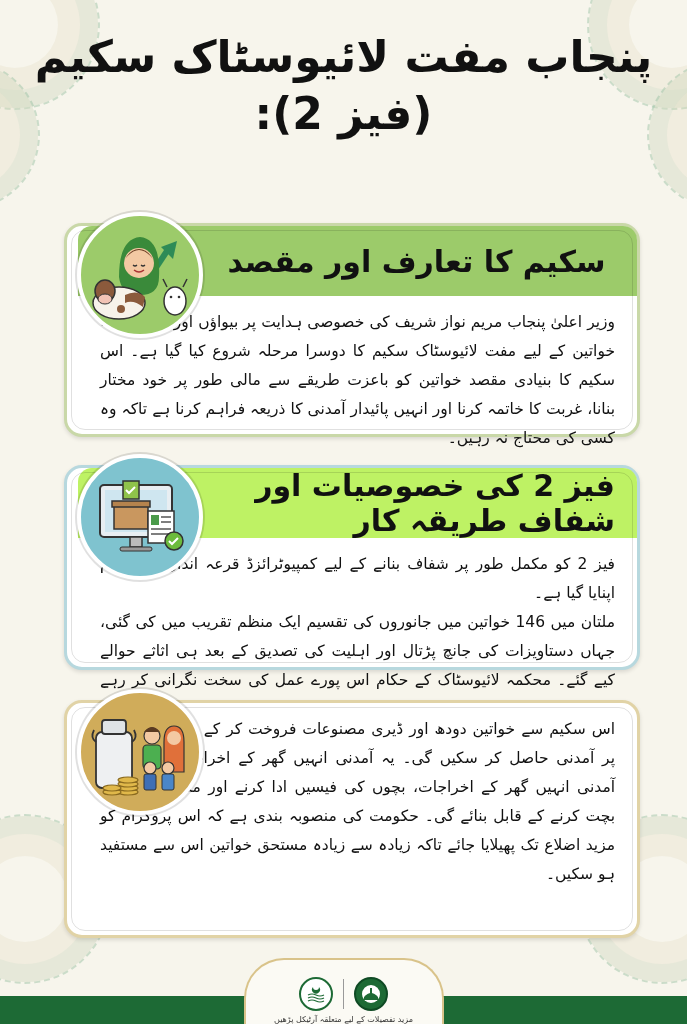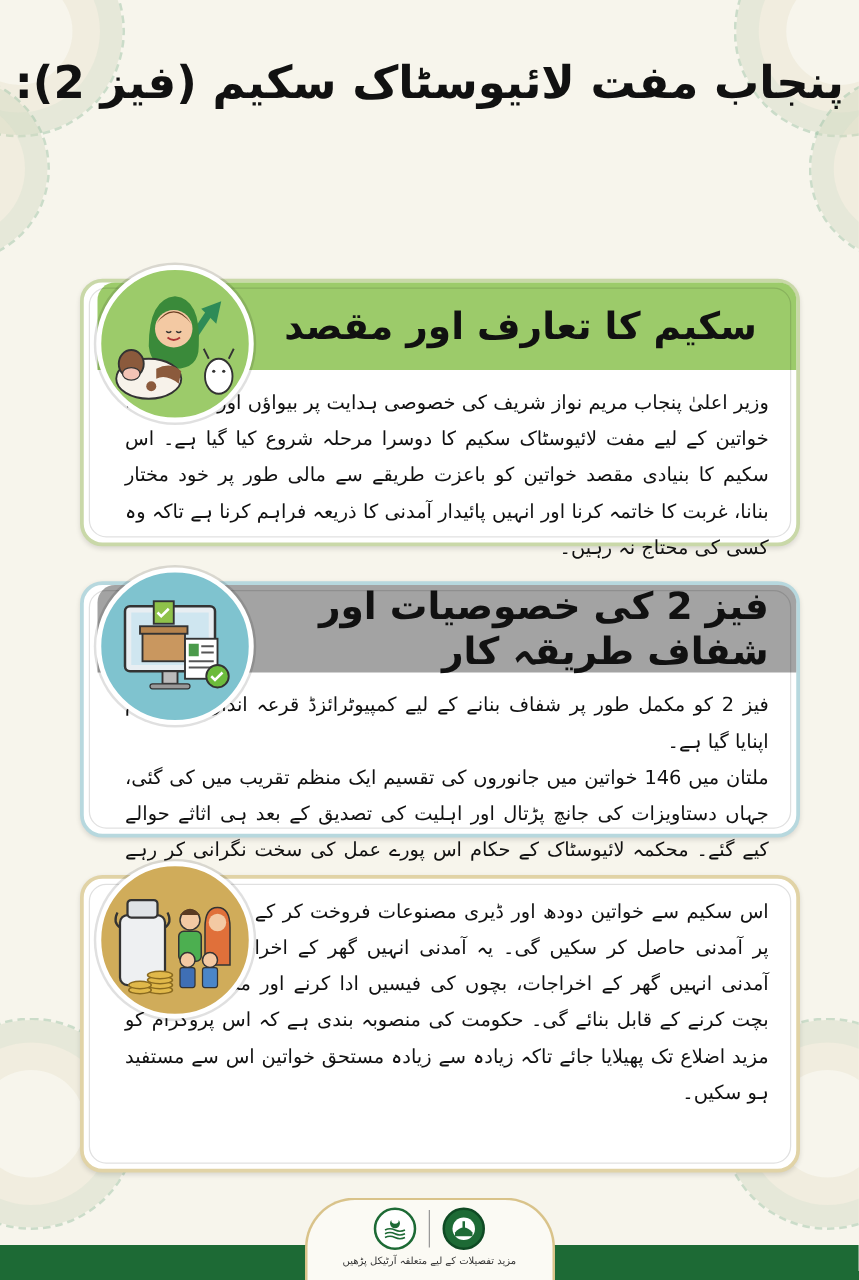--- a/index.html
+++ b/index.html
@@ -21,21 +21,21 @@
   .orn-mr { right: -110px; top: 60px; width: 150px; height: 150px; }
   .orn-bl { left: -60px; bottom: 40px; }
   .orn-br { right: -60px; bottom: 40px; }
 
   .title {
     position: absolute; left: 0; right: 0; top: 28px;
     text-align: center; direction: rtl;
     font-family: "DejaVu Sans", sans-serif; font-weight: bold;
     color: #111; line-height: 1.3;
   }
-  .title .t1 { font-size: 36px; display: block; margin-top: 16px; }
+  .title .t1 { font-size: 44px; display: block; }
   .title .t2 { font-size: 36px; display: block; margin-top: 6px; }
 
   .card {
     position: absolute; left: 64px; width: 576px;
     border-radius: 18px; border: 3px solid;
     background: #fff;
     box-shadow: 0 2px 4px rgba(0,0,0,0.12);
     padding-left: 11px;
   }
   .card-inner-frame {
@@ -60,37 +60,37 @@
     border: 4px solid #fff; box-shadow: 0 0 0 2px rgba(0,0,0,0.12);
     left: 10px; top: -14px; overflow: hidden;
     display: flex; align-items: center; justify-content: center;
   }
 
   .card1 { top: 223px; height: 214px; border-color: #c9d8a8; }
   .card1 .card-head { background: #9ccb6a; }
   .card1 .icon-circle { background: #9ccb6a; }
 
   .card2 { top: 465px; height: 205px; border-color: #b7d8de; }
-  .card2 .card-head { background: #a3a3a3; }
+  .card2 .card-head { background: #bef264; }
   .card2 .icon-circle { background: #7fc3cf; }
 
   .card3 { top: 700px; height: 238px; border-color: #e1d3a6; }
   .card3 .card-head { background: linear-gradient(90deg, #c9a24f, #e2c889 60%, #c9a553); }
   .card3 .icon-circle { background: #d0ac5a; }
 
   .footer-band {
     position: absolute; left: 0; right: 0; bottom: 0; height: 28px;
     background: #1d6a35;
   }
   .footer-badge {
     position: absolute; left: 50%; transform: translateX(-50%);
     bottom: 0; width: 200px; height: 66px;
     background: #fbfaf4; border: 2px solid #d9c38a; border-bottom: none;
     border-radius: 40px 40px 0 0;
-    display: flex; flex-direction: column; align-items: center; justify-content: flex-start;
+    display: flex; flex-direction: column; align-items: center; justify-content: flex-end;
     padding-top: 6px;
   }
   .logos { display: flex; align-items: center; gap: 10px; }
   .logo {
     width: 34px; height: 34px; border-radius: 50%;
     display: flex; align-items: center; justify-content: center;
   }
   .logo-punjab { border: 2px solid #1d6a35; background: #fff; }
   .logo-livestock { background: #1d6a35; border: 2px solid #0f4a24; }
   .logo-sep { width: 1px; height: 30px; background: #999; }

